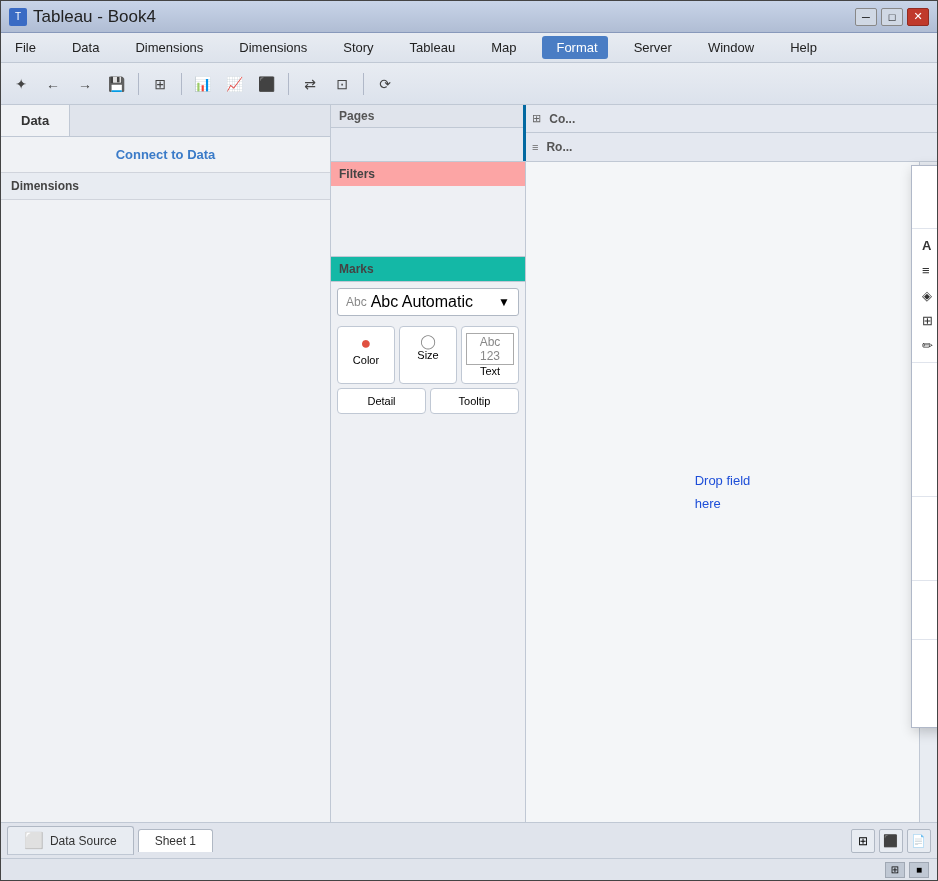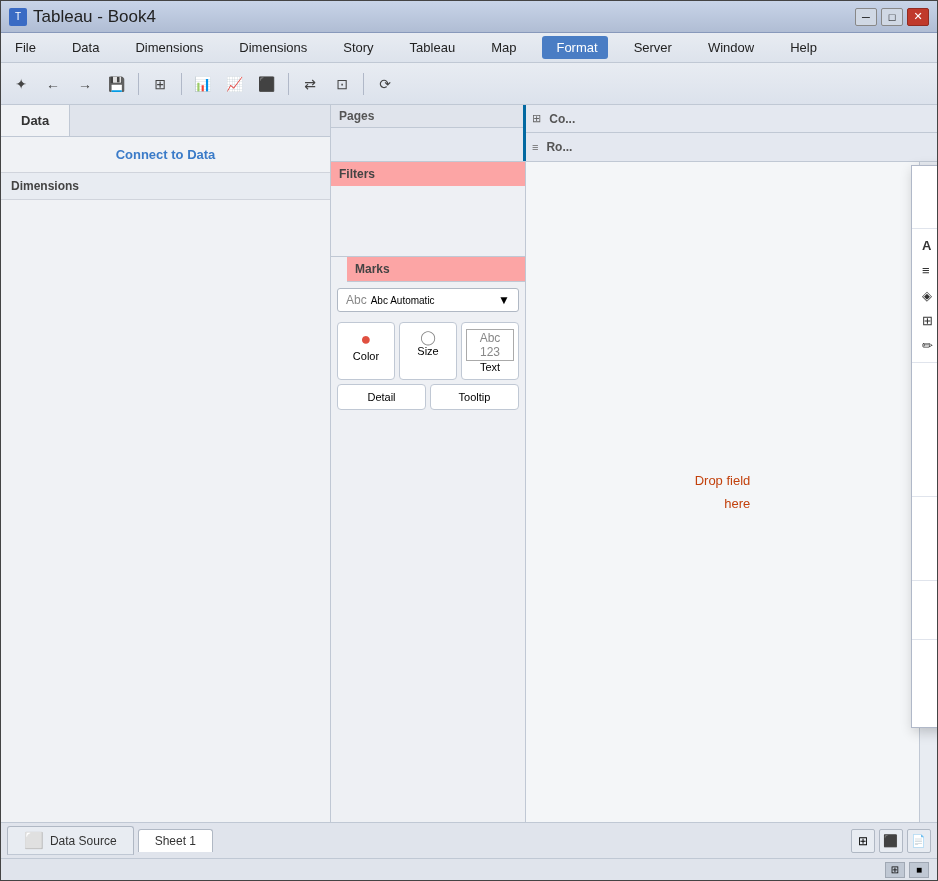--- a/index.html
+++ b/index.html
@@ -42,21 +42,21 @@
     
     .canvas-area { flex: 1; display: flex; flex-direction: column; background: #f4f6f8; position: relative; }
     .marks-dropdown { margin: 6px; padding: 4px 8px; border: 1px solid #b0b8c4; border-radius: 3px; background: white; font-size: 12px; display: flex; align-items: center; gap: 4px; cursor: pointer; }
     .marks-grid { display: grid; grid-template-columns: 1fr 1fr 1fr; gap: 4px; padding: 4px 6px; }
     .mark-btn { border: 1px solid #c0c8d4; border-radius: 4px; padding: 6px 4px; text-align: center; cursor: pointer; background: white; font-size: 11px; }
     .mark-btn-wide { grid-column: span 1; border: 1px solid #c0c8d4; border-radius: 4px; padding: 6px 2px; text-align: center; cursor: pointer; background: white; font-size: 11px; }
     .marks-row2 { display: grid; grid-template-columns: 1fr 1fr; gap: 4px; padding: 0 6px 6px; }
 
     
     .drop-zone { flex: 1; background: #f4f6f8; display: flex; align-items: center; justify-content: center; }
-    .drop-text { text-align: right; color: #c2410c; font-size: 13px; line-height: 1.8; }
+    .drop-text { text-align: left; color: #1d4ed8; font-size: 13px; line-height: 1.8; }
 
     
     .bottom-bar { height: 36px; background: #e0e4ec; border-top: 1px solid #c0c8d4; display: flex; align-items: center; padding: 0 6px; gap: 4px; }
     .bottom-tab { padding: 4px 16px; background: white; border: 1px solid #b0b8c4; border-bottom: none; border-radius: 3px 3px 0 0; cursor: pointer; font-size: 12px; color: #333; }
     .bottom-tab.datasource { background: #e8ecf2; border-bottom: 1px solid #c0c8d4; display: flex; align-items: center; gap: 6px; }
     .bottom-icon { width: 24px; height: 24px; border: 1px solid #b0b8c4; background: #e8ecf2; border-radius: 2px; cursor: pointer; display: flex; align-items: center; justify-content: center; font-size: 12px; }
     .bottom-right { margin-left: auto; display: flex; gap: 4px; align-items: center; }
     .dropdown-menu { position: absolute; top: 60px; left: 580px; width: 240px; background: white; border: 1px solid #b0b8c8; box-shadow: 2px 4px 12px rgba(0,0,0,0.2); z-index: 200; padding: 4px 0; }
     .menu-group { border-bottom: 1px solid #e0e4ec; padding: 4px 0; }
     .menu-group:last-child { border-bottom: none; }
@@ -157,24 +157,24 @@
       <div style="display:flex; flex:1;">
 
         <div style="width:195px; background:#eef0f4; border-right:1px solid #c0c8d4;">
 
           <div style="border-bottom:1px solid #c0c8d4;">
             <div style="padding:5px 8px; font-size:12px; font-weight:bold; color:#444; background:#fca5a5;">Filters</div>
             <div style="min-height:70px;"></div>
           </div>
 
           <div>
-            <div style="padding:5px 8px; font-size:12px; font-weight:bold; color:#444; background:#fca5a5; border-bottom:1px solid #c0c8d4;margin-left:16px;">Marks</div>
+            <div style="padding:5px 8px; font-size:12px; font-weight:bold; color:#444; background:#14b8a6; border-bottom:1px solid #c0c8d4;">Marks</div>
             <div class="marks-dropdown">
               <span style="font-size:12px;color:#888;">Abc</span>
-              <span style="font-size:10px;">Abc Automatic</span>
+              <span style="font-size:16px;">Abc Automatic</span>
               <span style="margin-left:auto;">▼</span>
             </div>
             <div class="marks-grid">
               <div class="mark-btn">
                 <div style="font-size:18px;color:#e05040;">●</div>
                 <div>Color</div>
               </div>
               <div class="mark-btn">
                 <div style="font-size:14px;color:#888;">◯</div>
                 <div>Size</div>

